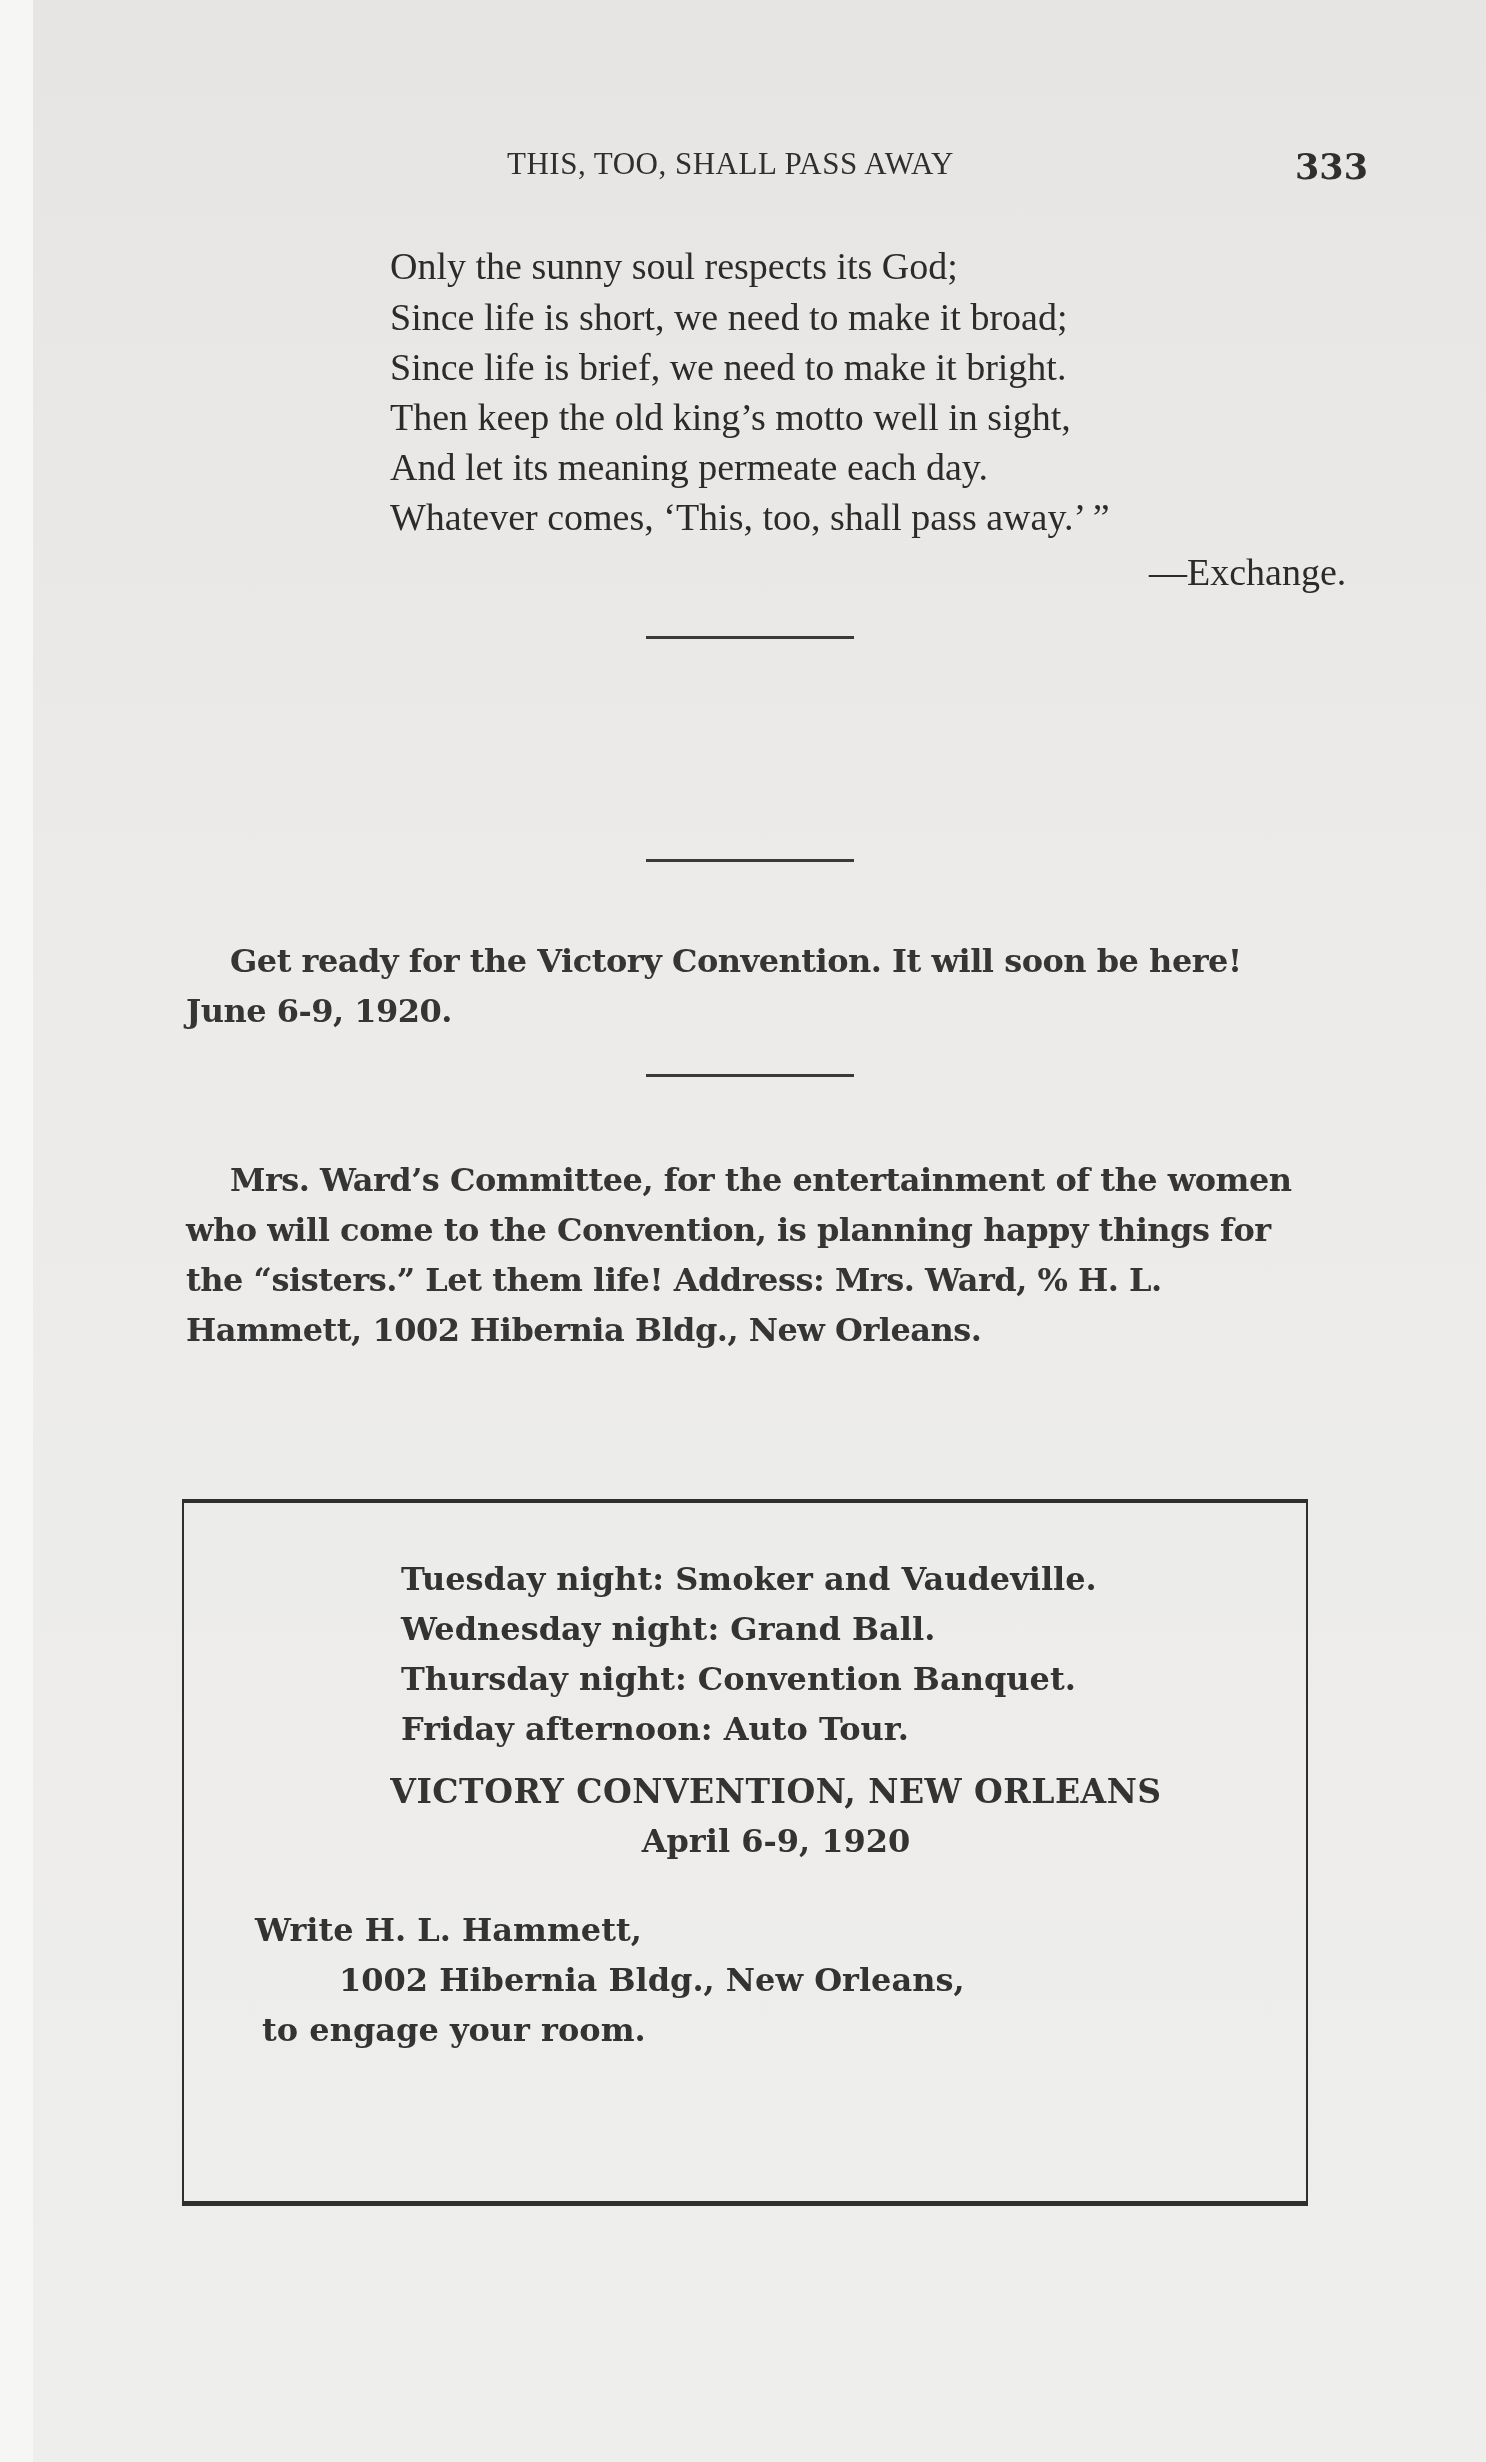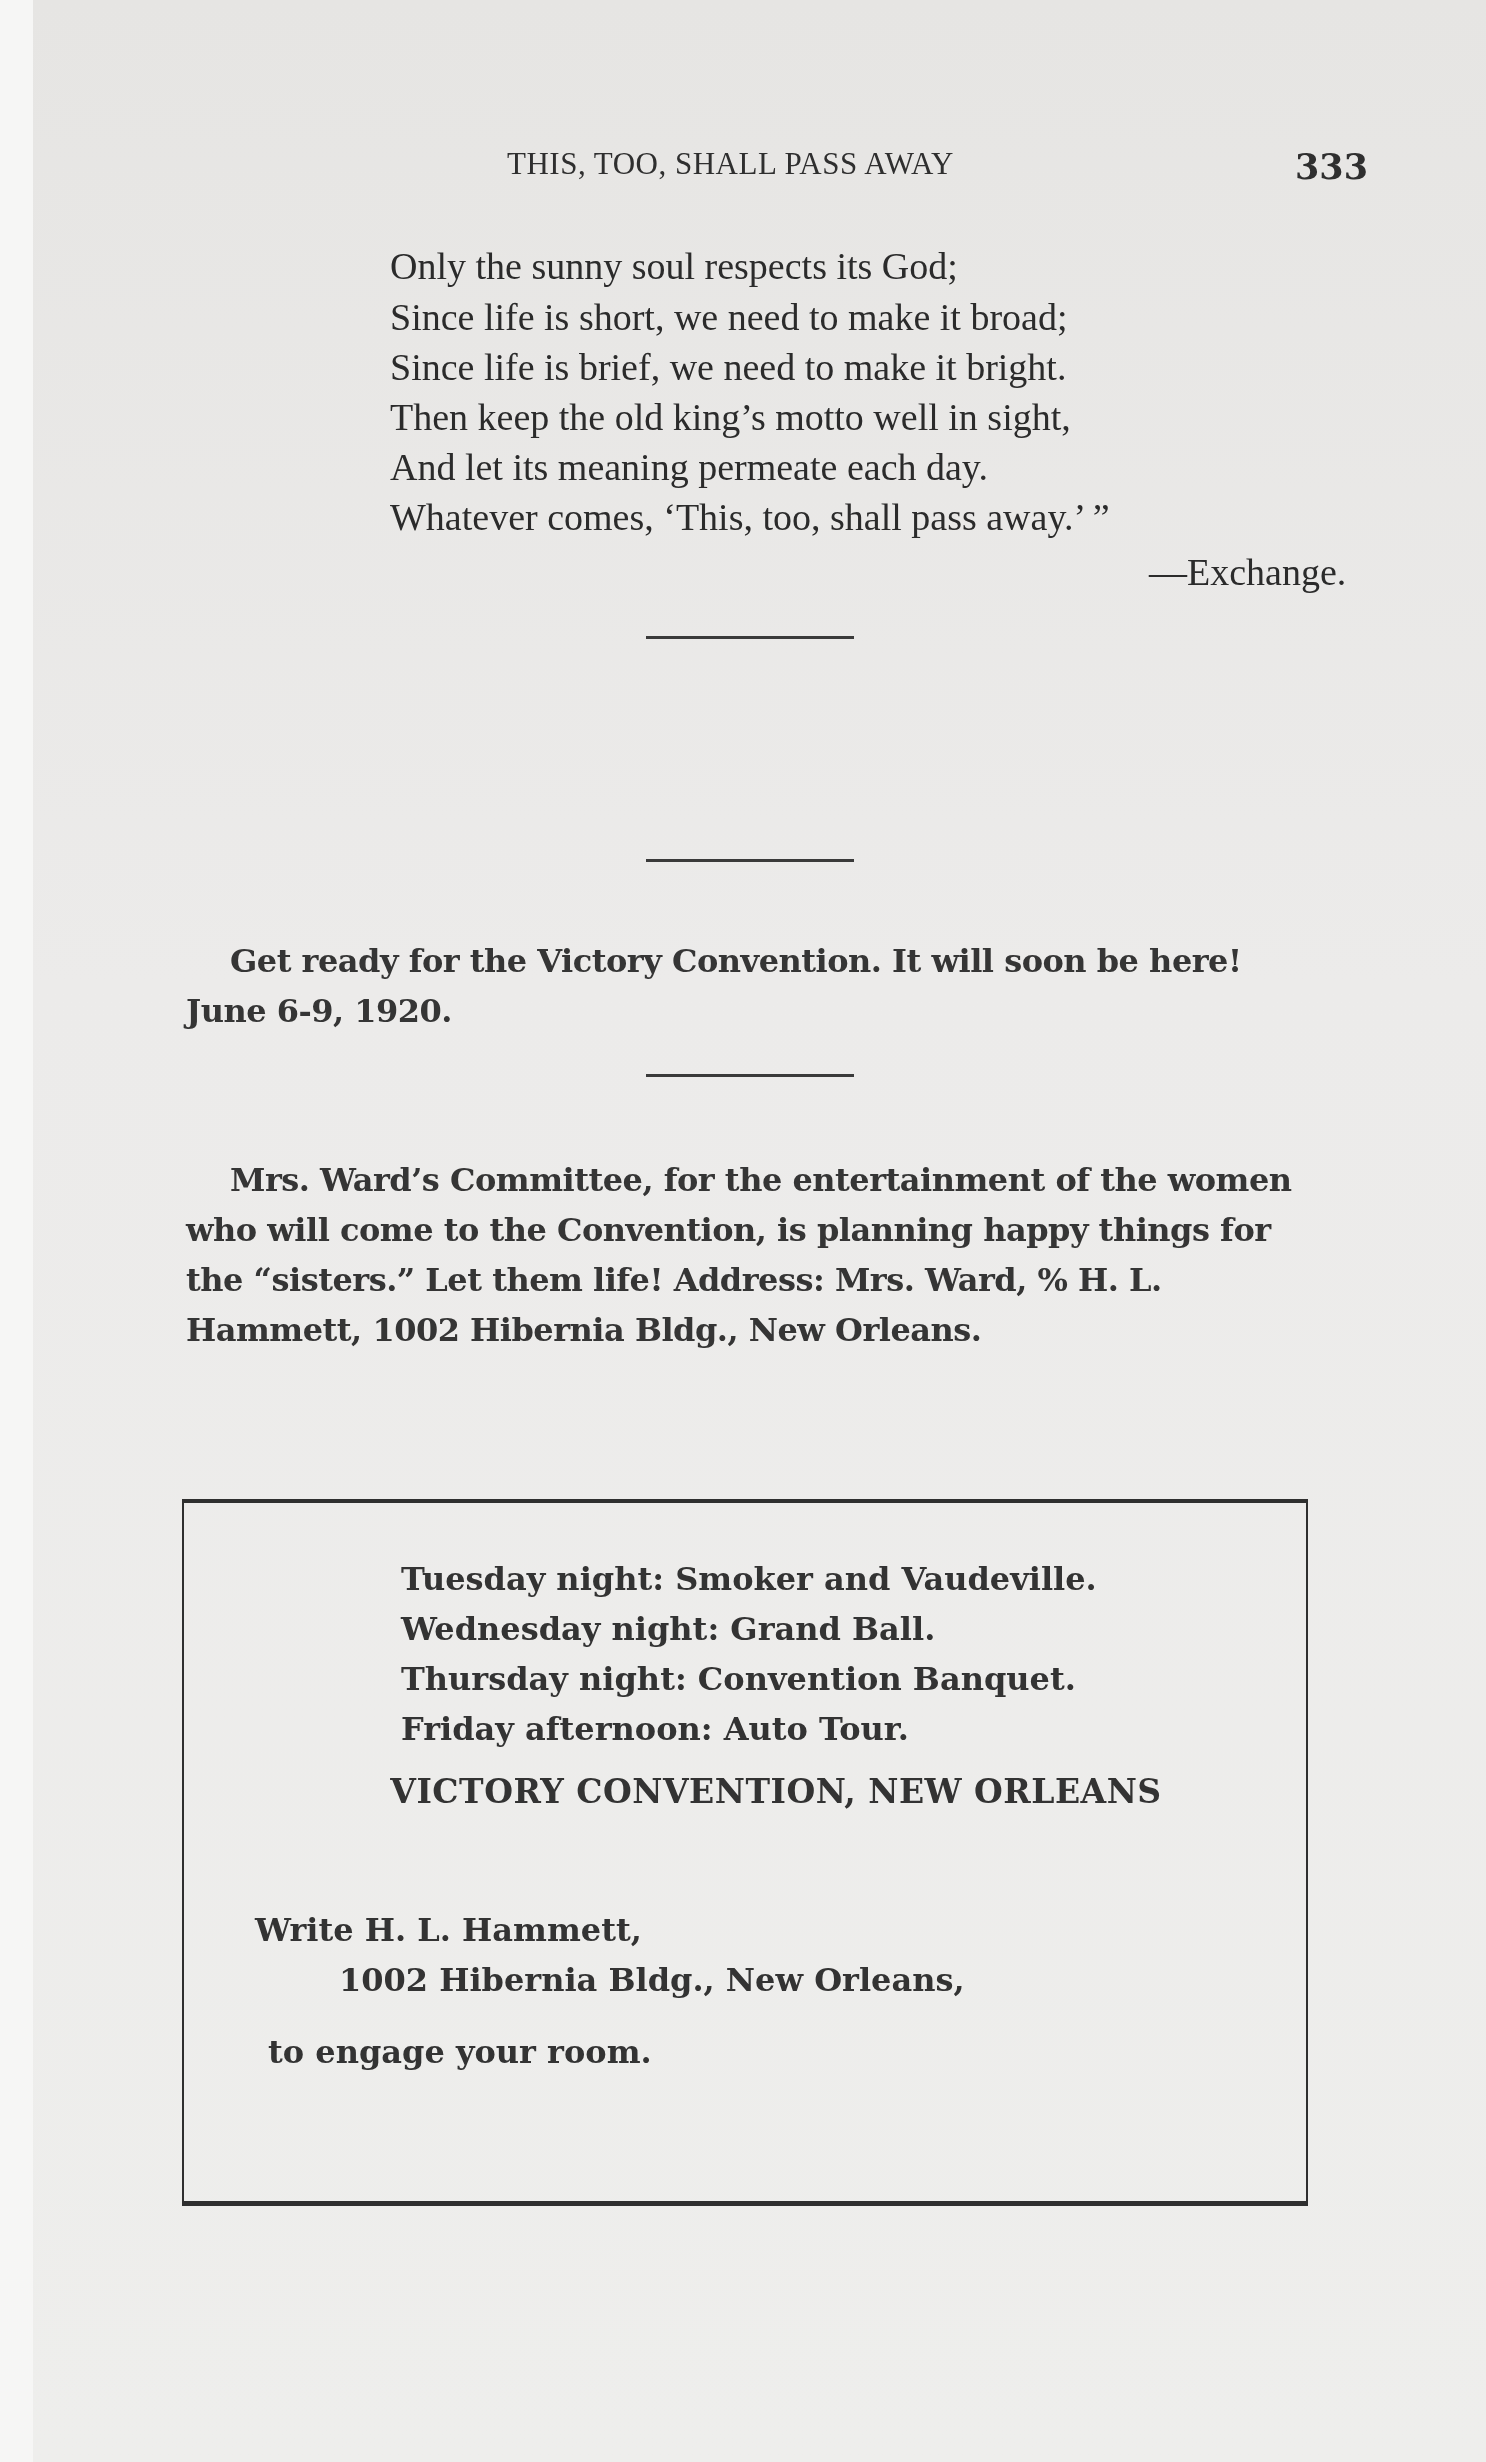--- a/index.html
+++ b/index.html
@@ -137,21 +137,22 @@
   </div>
 
   <div class="box" style="left:149px;">
     <div>
       <div class="t slab" style="left:217px; top:57px;">Tuesday night:  Smoker and Vaudeville.</div>
       <div class="t slab" style="left:217px; top:107px;">Wednesday night:  Grand Ball.</div>
       <div class="t slab" style="left:217px; top:157px;">Thursday night:  Convention Banquet.</div>
       <div class="t slab" style="left:217px; top:207px;">Friday afternoon:  Auto Tour.</div>
     </div>
     <div class="t slab centered" style="top:269px; font-size:33px; letter-spacing:0.5px;">VICTORY CONVENTION, NEW ORLEANS</div>
+    <div class="t slab centered" style="top:319px;">April 6-9, 1920</div>
     <div>
       <div class="t slab" style="left:71px; top:408px;">Write H. L. Hammett,</div>
       <div class="t slab" style="left:155px; top:458px;">1002 Hibernia Bldg., New Orleans,</div>
-      <div class="t slab" style="left:84px; top:508px;margin-top:22px;">to engage your room.</div>
+      <div class="t slab" style="left:78px; top:508px;">to engage your room.</div>
     </div>
   </div>
 
 </div>
 
 
 </body></html>

